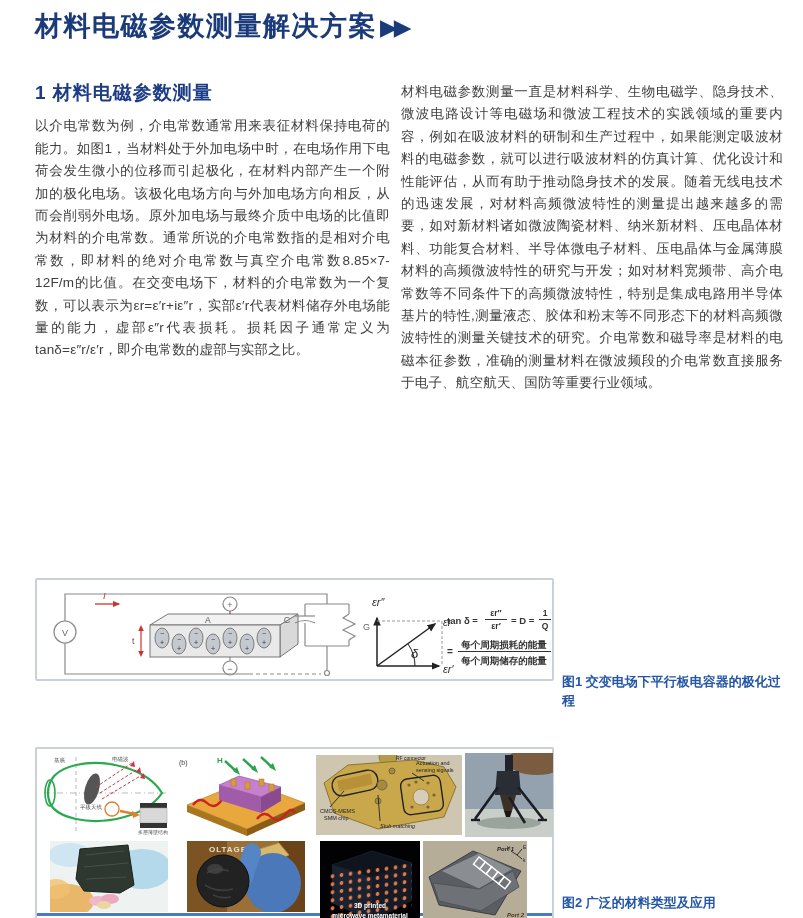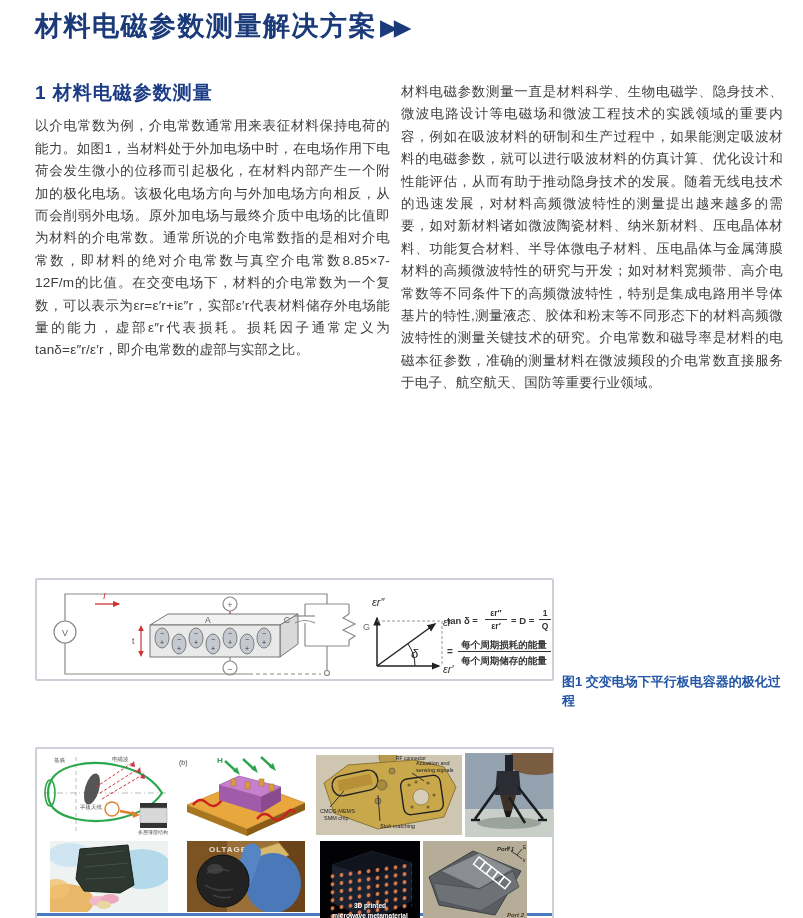--- a/index.html
+++ b/index.html
@@ -347,14 +347,15 @@
               <line x1="94" y1="14" x2="88" y2="10"></line>
               <line x1="94" y1="14" x2="99" y2="18"></line>
           </g>
           <text x="100" y="8" font-size="4.8" fill="#222">E</text>
           <text x="84" y="9" font-size="4.8" fill="#222">H</text>
           <text x="100" y="21" font-size="4.8" fill="#222">k</text>
         </svg>
       </div>
     </div>
   </div>
+  <div class="fig-caption cap2">图2  广泛的材料类型及应用</div>
 
 </div>
 
 </body></html>

